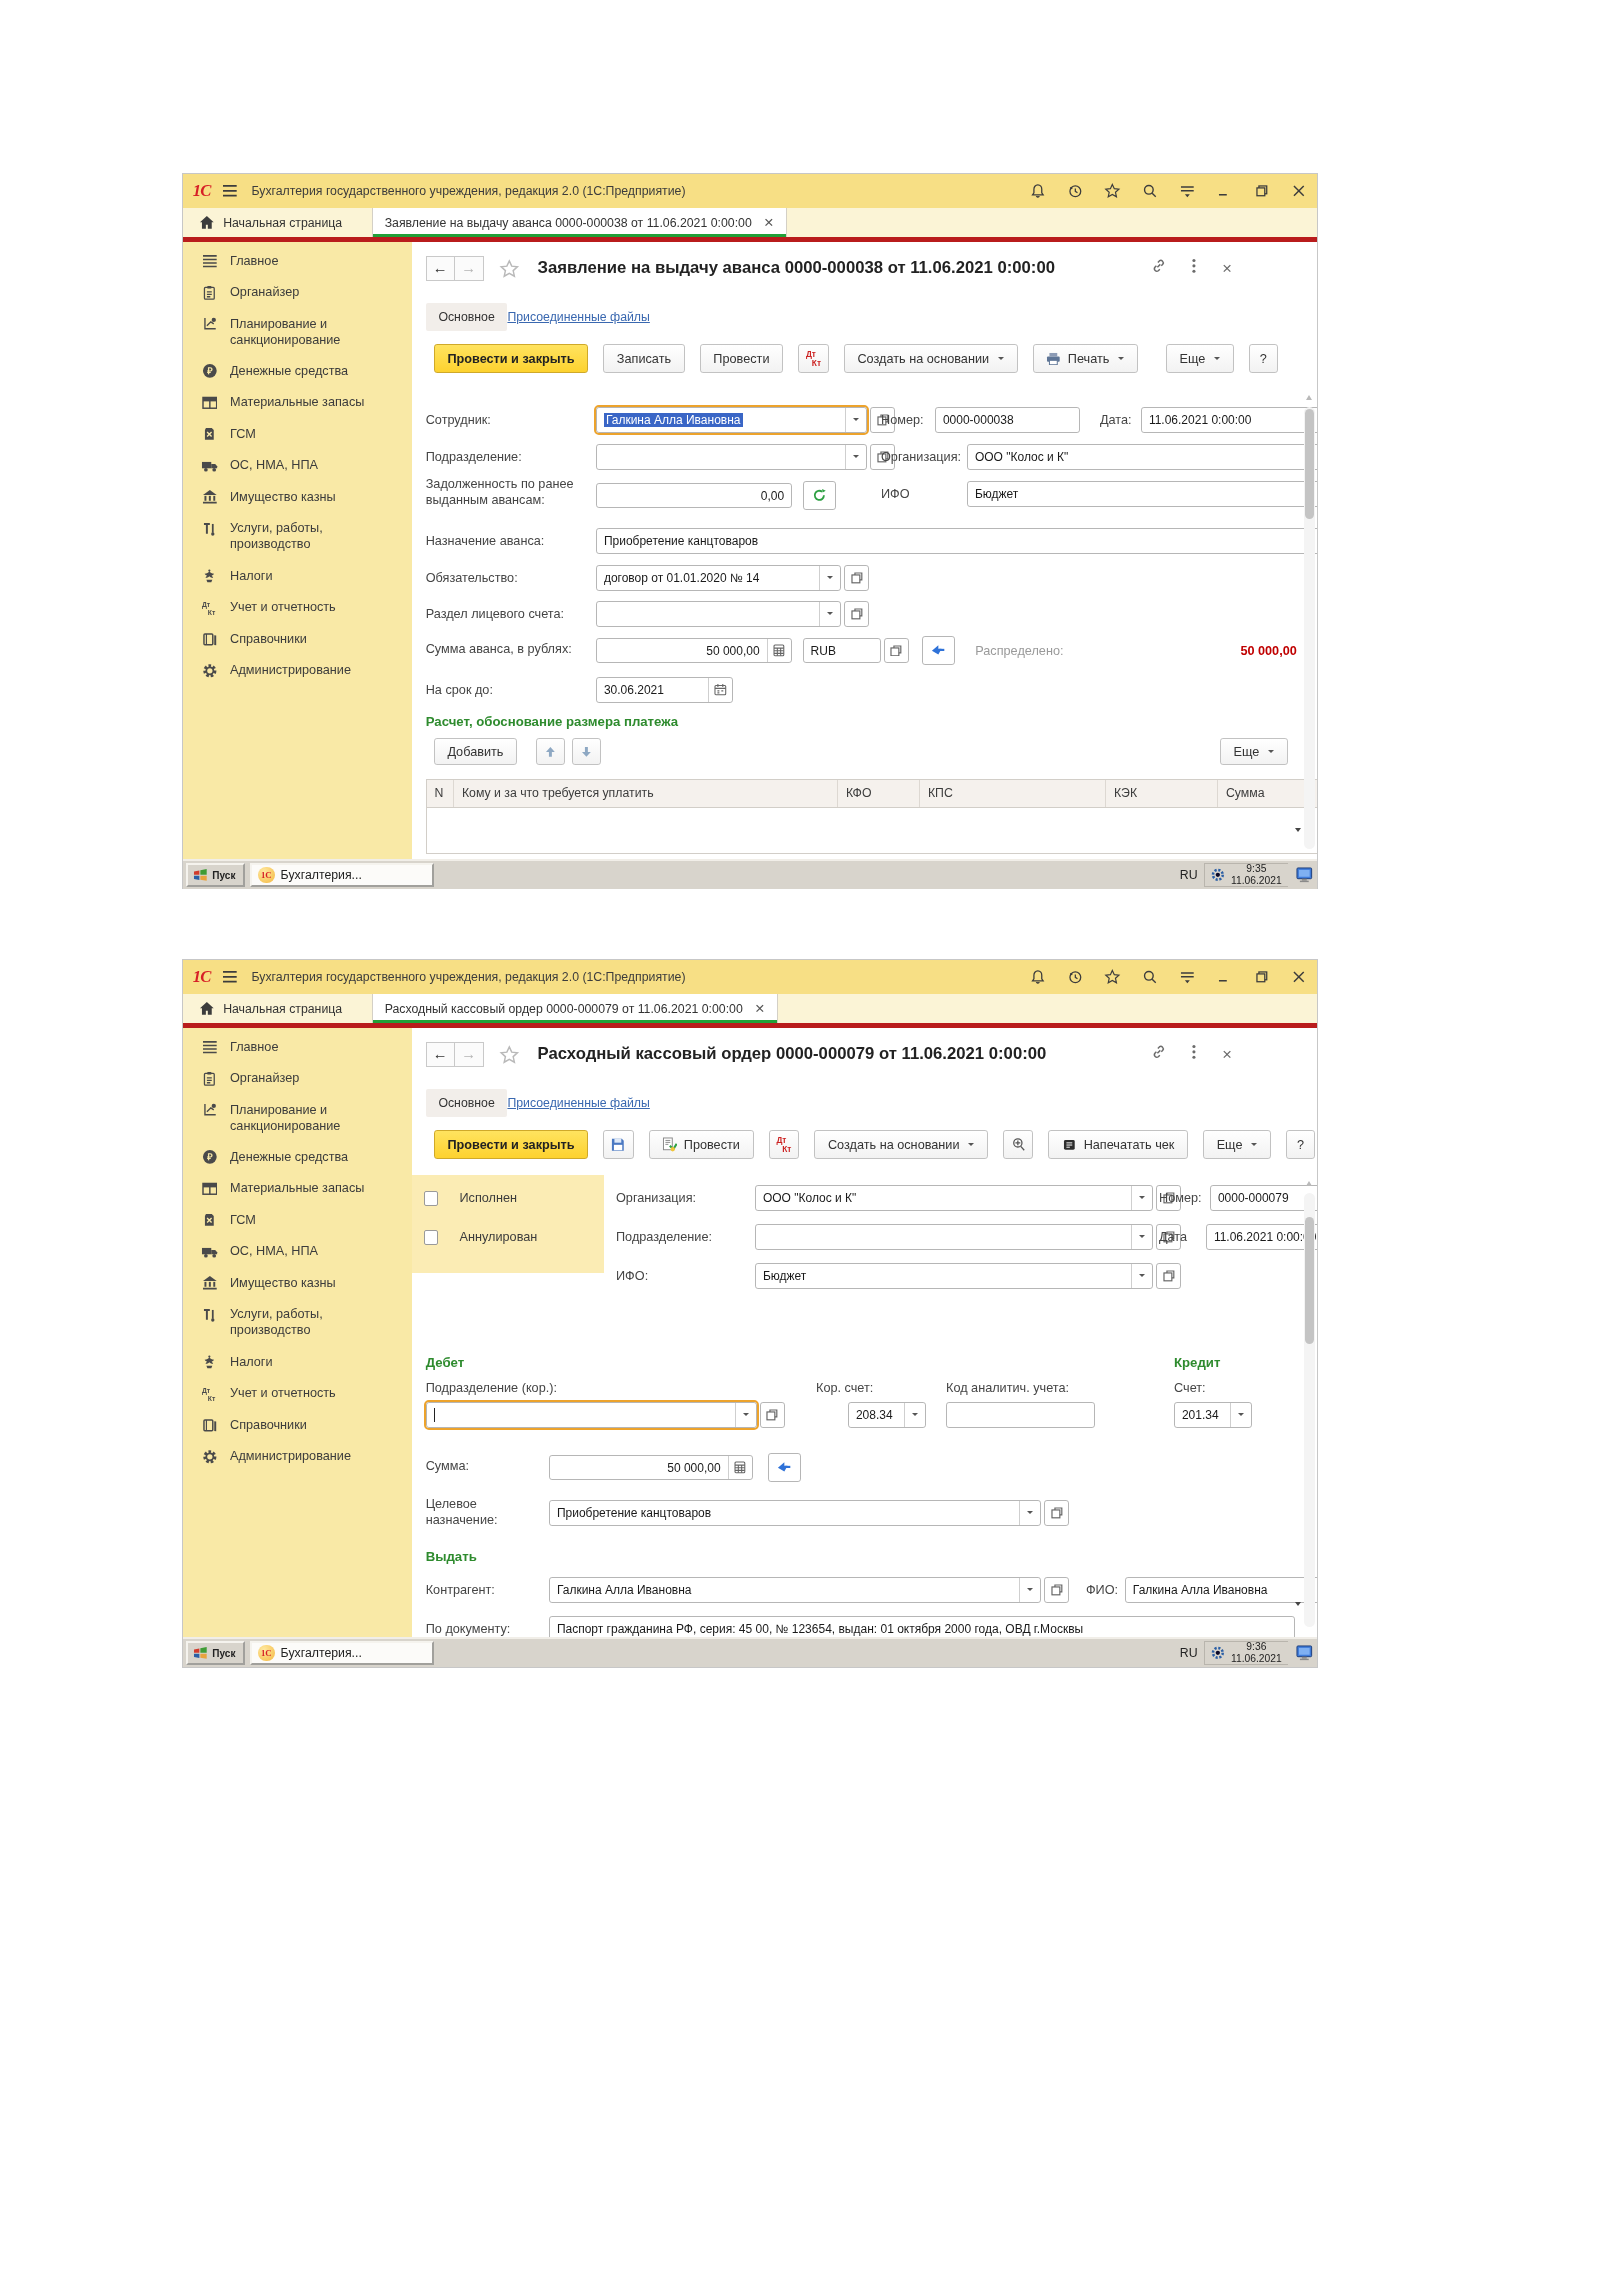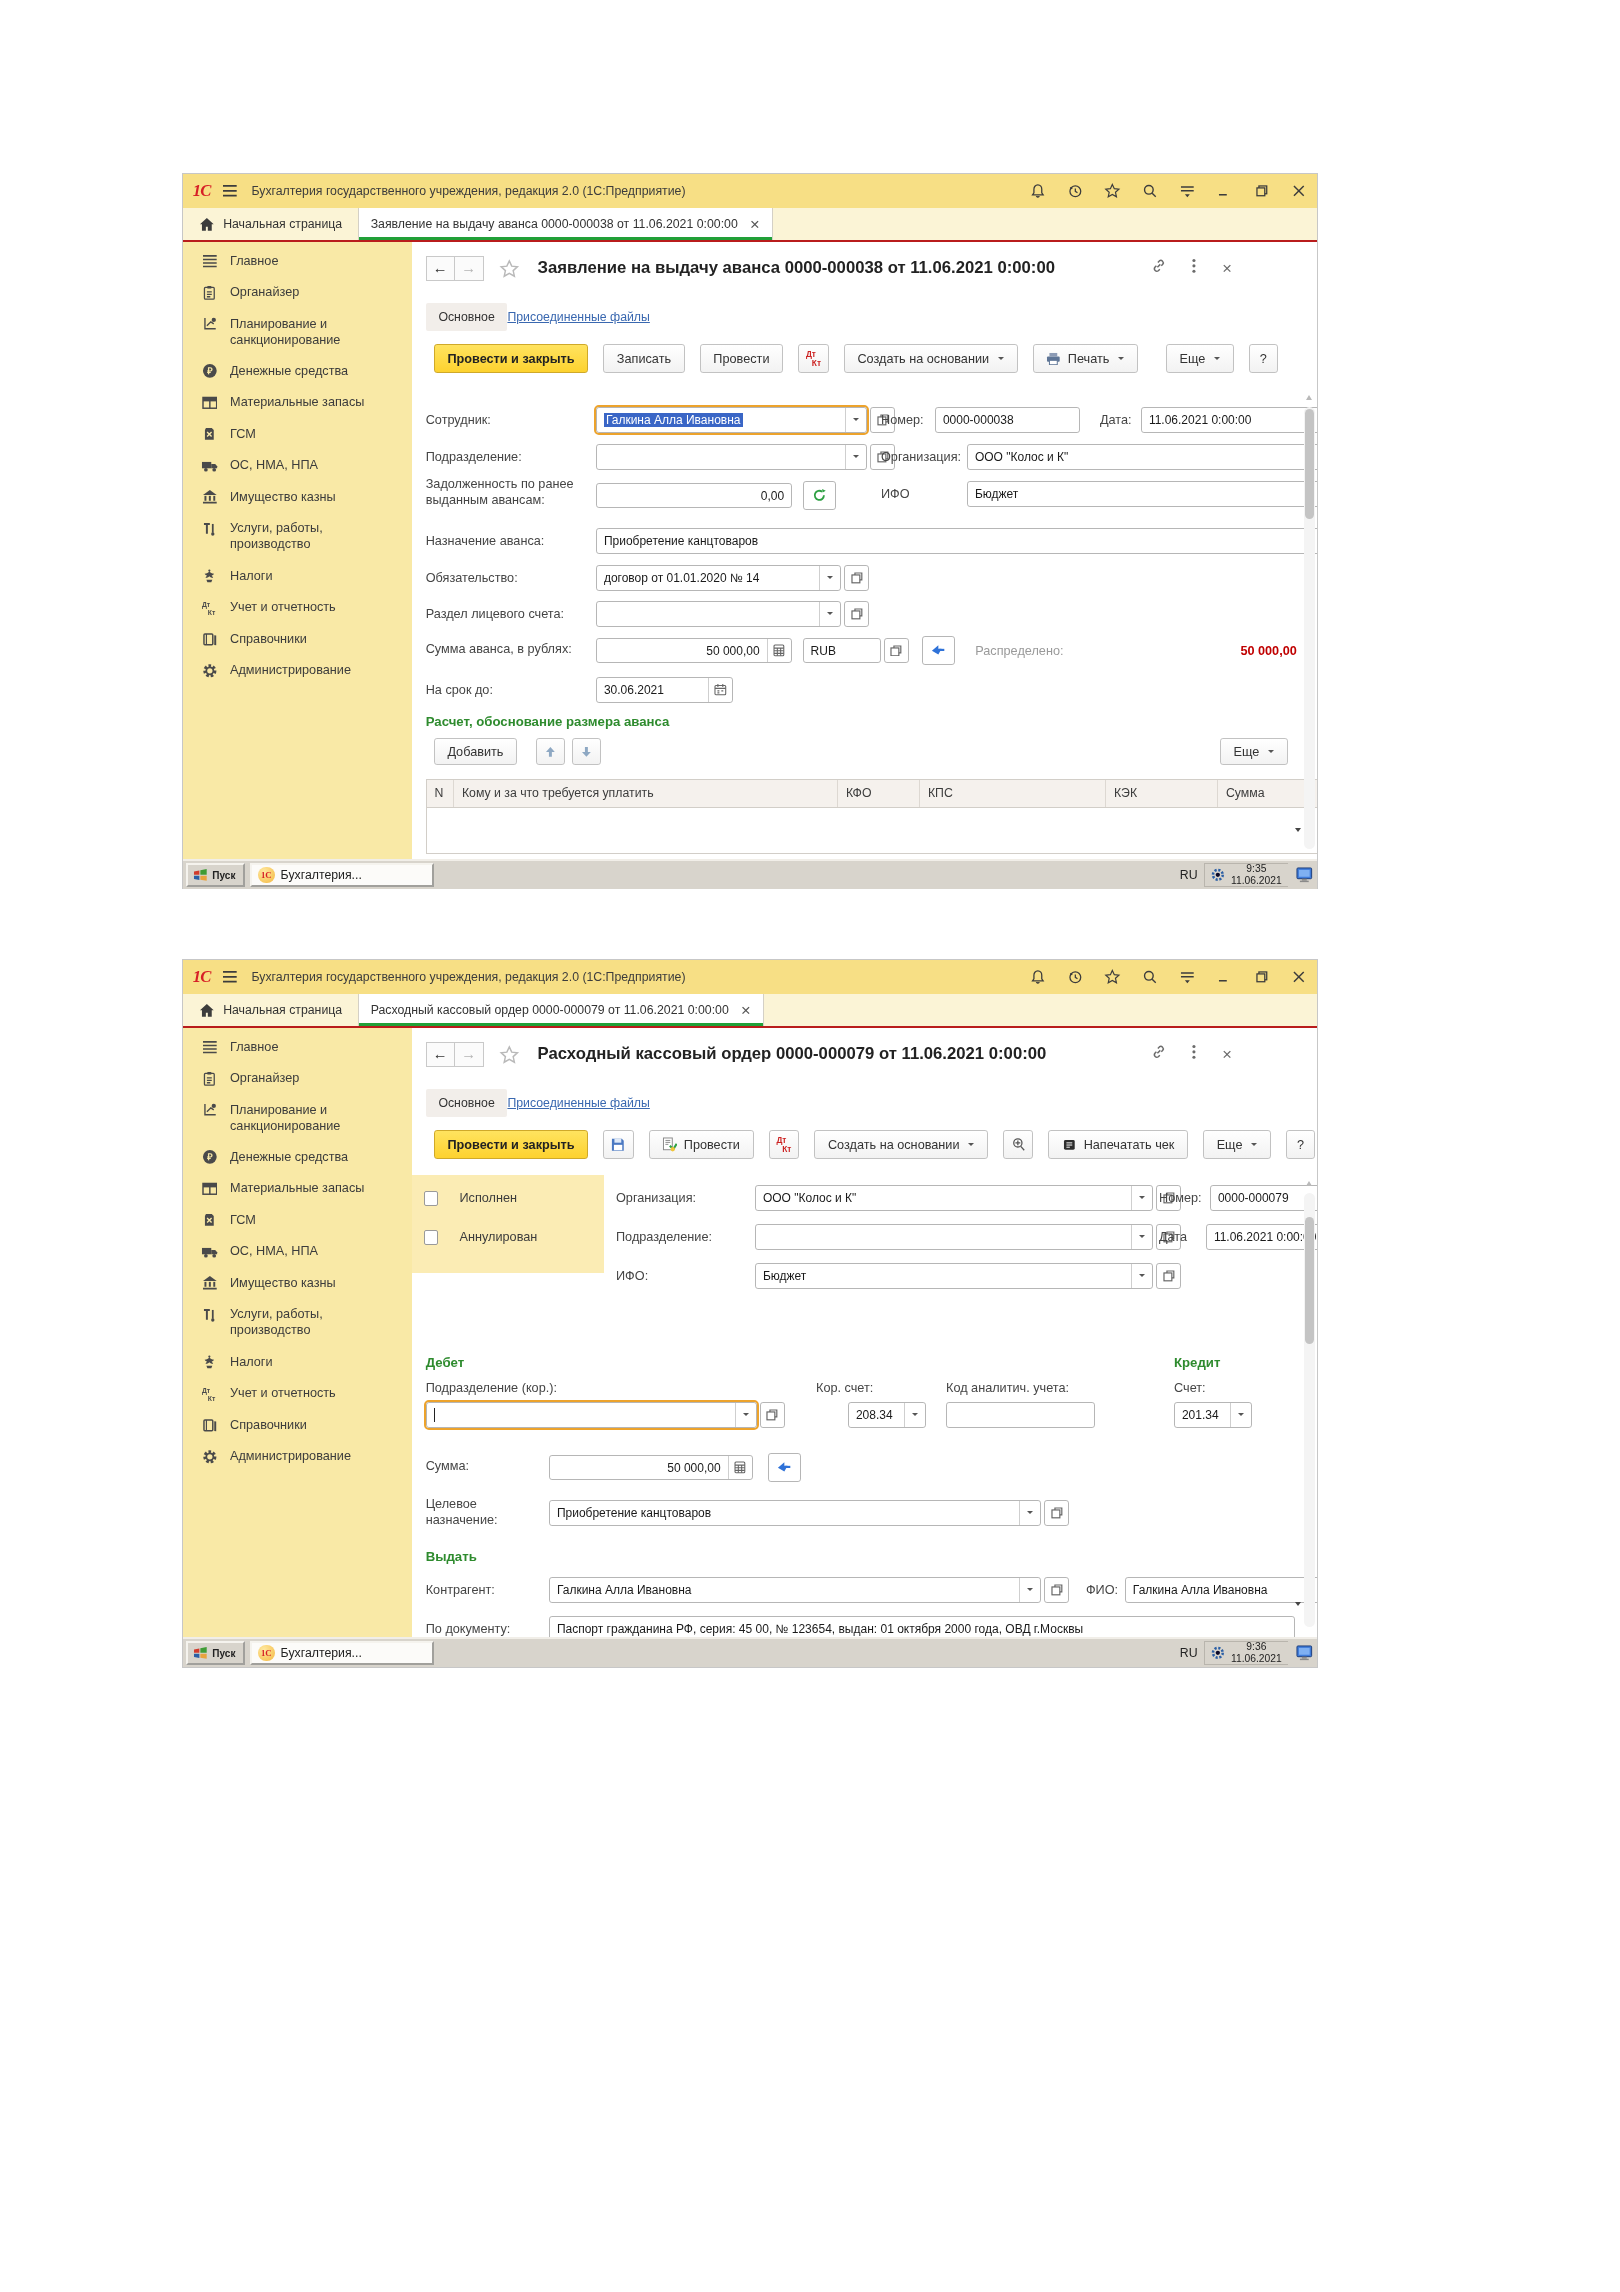--- a/index.html
+++ b/index.html
@@ -6,21 +6,21 @@
   .stage{position:relative;width:1620px;height:2293px;background:#fff;overflow:hidden;}
   .window{position:absolute;left:182px;width:1136px;border:1px solid #c7c7c7;box-sizing:border-box;background:#ef4444;}
   
   .titlebar{height:34px;background:#f7df85;display:flex;align-items:center;padding:0 9.8px;box-sizing:border-box;}
   .logo1c{color:#d61f26;font-weight:bold;font-size:16.7px;font-family:"Liberation Serif",serif;font-style:italic;margin-right:11.8px;letter-spacing:-1px;}
   .tb-burger{margin-right:13.7px;display:flex;}
   .apptitle{font-size:12.3px;color:#3c3c3c;}
   .tb-icons{margin-left:auto;display:flex;align-items:center;gap:20.6px;}
   .tb-ic{width:16.7px;height:16.7px;display:flex;align-items:center;justify-content:center;}
   
-  .tabstrip{height:34px;background:#fbf4d6;display:flex;align-items:stretch;border-bottom:2px solid #b91c1c;box-sizing:border-box;}
+  .tabstrip{height:34px;background:#fbf4d6;display:flex;align-items:stretch;border-bottom:5px solid #b91c1c;box-sizing:border-box;gap:14px;}
   .home-seg{display:flex;align-items:center;gap:8.8px;padding:0 15.7px;font-size:12.3px;color:#333;}
   .doc-tab{position:relative;display:flex;align-items:center;gap:9.8px;padding:0 11.8px;background:#fff;border-left:1px solid #d4d0c6;border-right:1px solid #d4d0c6;font-size:12.3px;color:#333;max-width:549px;white-space:nowrap;overflow:hidden;}
   .doc-tab .greenline{position:absolute;left:0;right:0;bottom:0;height:2.9px;background:#21a038;}
   .tab-x{color:#555;font-size:12.7px;margin-left:2px;}
   
   .main{display:flex;align-items:stretch;}
   .sidebar{width:229px;background:#f9e9a6;box-sizing:border-box;padding-top:3.9px;flex:none;}
   .nav-item{display:flex;align-items:flex-start;gap:11.8px;padding:7.8px 9.8px 7.8px 17.6px;font-size:12.7px;color:#3c3c3c;line-height:1.25;}
   .nico{width:17.6px;height:16.7px;flex:none;display:flex;align-items:center;justify-content:center;margin-top:-1px;}
   .content{position:relative;flex:1;background:#fff;overflow:hidden;}
@@ -531,21 +531,21 @@
           <span class="ico">
                 <svg width="12.7" height="12.7" viewBox="0 0 13 13" fill="none" stroke="#666" stroke-width="1.1">
                   <rect x="1" y="2.5" width="11" height="9.5" rx="1"></rect>
                   <path d="M1 5.5h11M4 1v3M9 1v3"></path>
                   <path d="M3.5 8h2M7.5 8h2M3.5 10h2" stroke-width="1.3"></path>
                 </svg>
               </span>
         </div>
       </div>
 
-      <div class="gheading" style="left:13.7px;top:472px;">Расчет, обоснование размера аванса</div>
+      <div class="gheading" style="left:13.7px;top:472px;">Расчет, обоснование размера платежа</div>
       <div class="ttoolbar" style="left:13.7px;top:496px;">
         <span class="btn" style="height:27.4px;">
               <span>Добавить</span>
             </span>
         <span class="arrbtn" style="margin-left:11.8px;">
               <svg width="10.8" height="11.8" viewBox="0 0 11 12">
                 <path d="M5.5 1l4.5 5H7v5H4V6H1z" fill="#8ea8c3"></path>
               </svg>
             </span>
         <span class="arrbtn">

